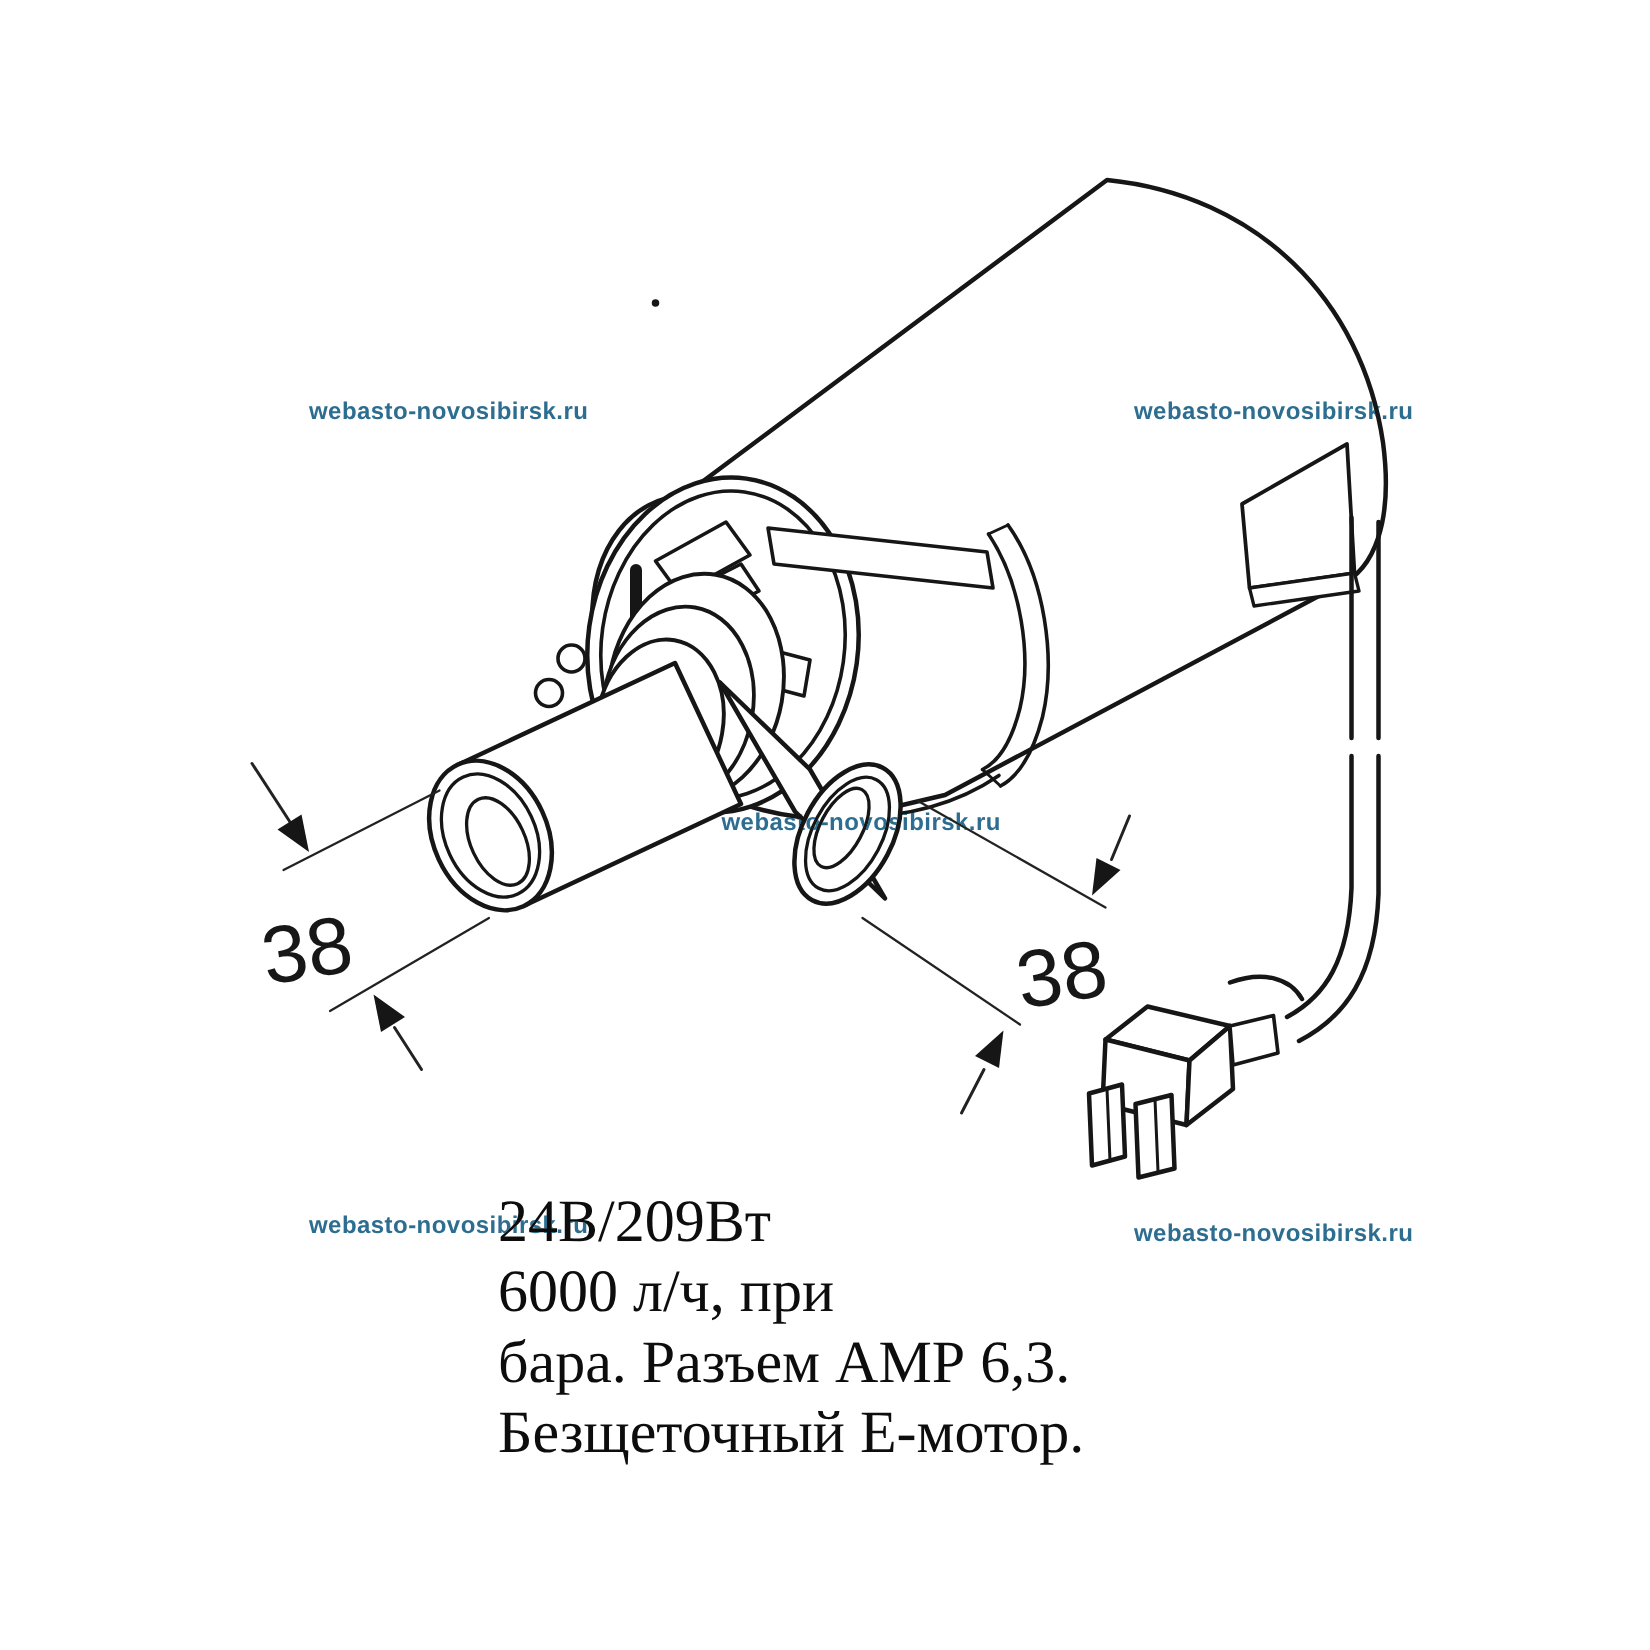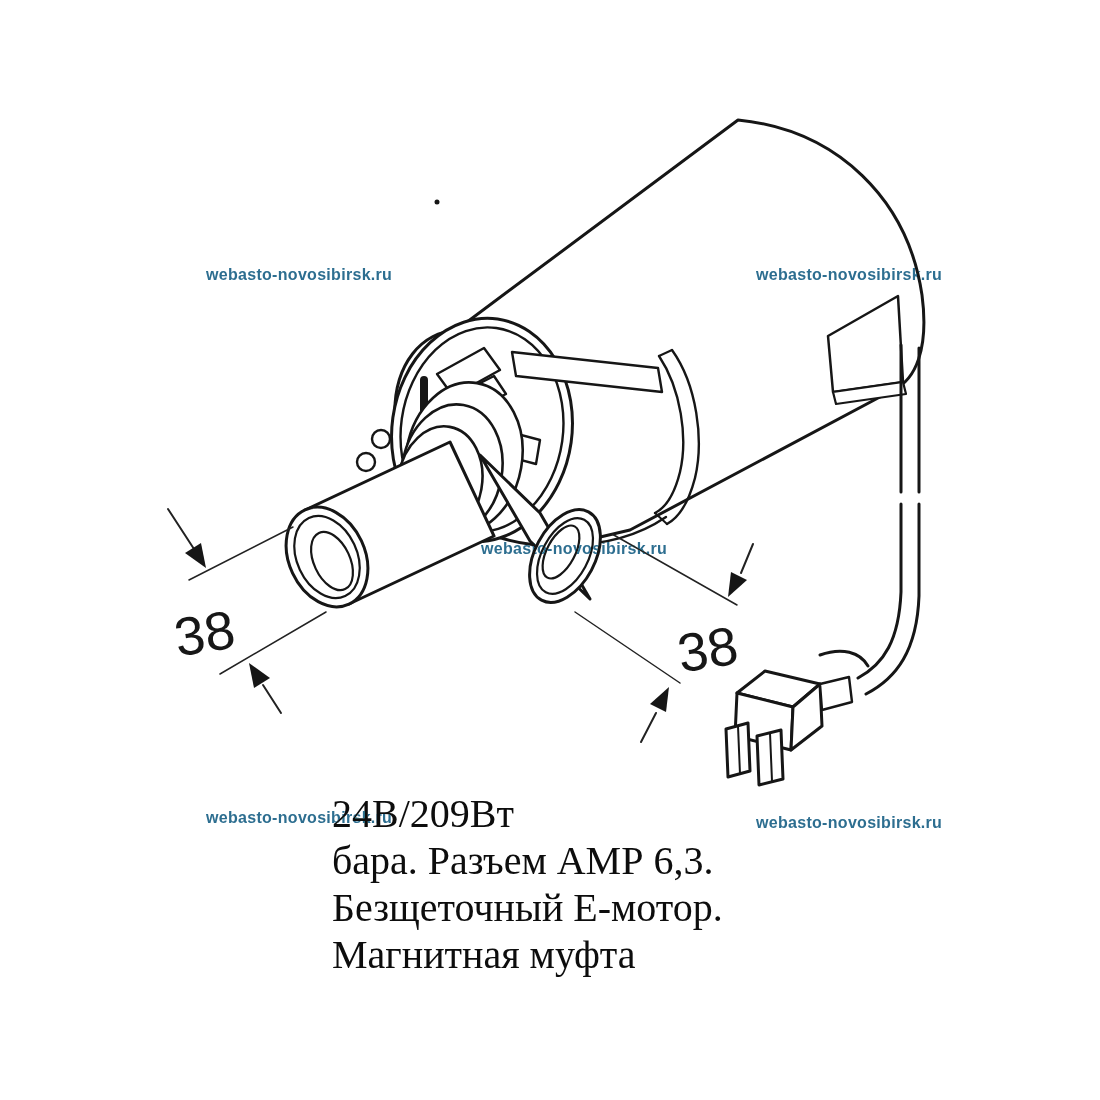--- a/index.html
+++ b/index.html
@@ -111,23 +111,23 @@
       <path d="M641,742 L656,713" stroke-width="2"></path>
       <polygon points="669,687 666,712 650,704" fill="#161616" stroke="none"></polygon>
     </g>
     <text class="dim-label" x="707" y="668" text-anchor="middle" transform="rotate(-9 707 645)">38</text>
 
     <circle cx="437" cy="202" r="2.5" fill="#161616"></circle>
   </svg>
 
   <div class="specs">
     <div>24В/209Вт</div>
+    <div>6000 л/ч, при</div>
     <div>бара. Разъем АМР 6,3.</div>
     <div>Безщеточный Е-мотор.</div>
-    <div>Магнитная муфта</div>
   </div>
 
   <div class="wm p1">webasto-novosibirsk.ru</div>
   <div class="wm p2">webasto-novosibirsk.ru</div>
   <div class="wm p3">webasto-novosibirsk.ru</div>
   <div class="wm p4">webasto-novosibirsk.ru</div>
   <div class="wm p5">webasto-novosibirsk.ru</div>
 
 </div>
 

